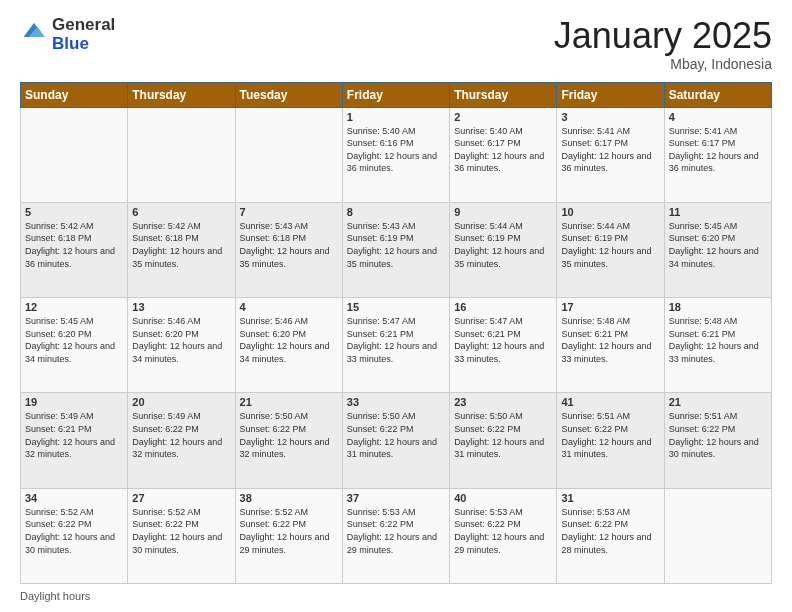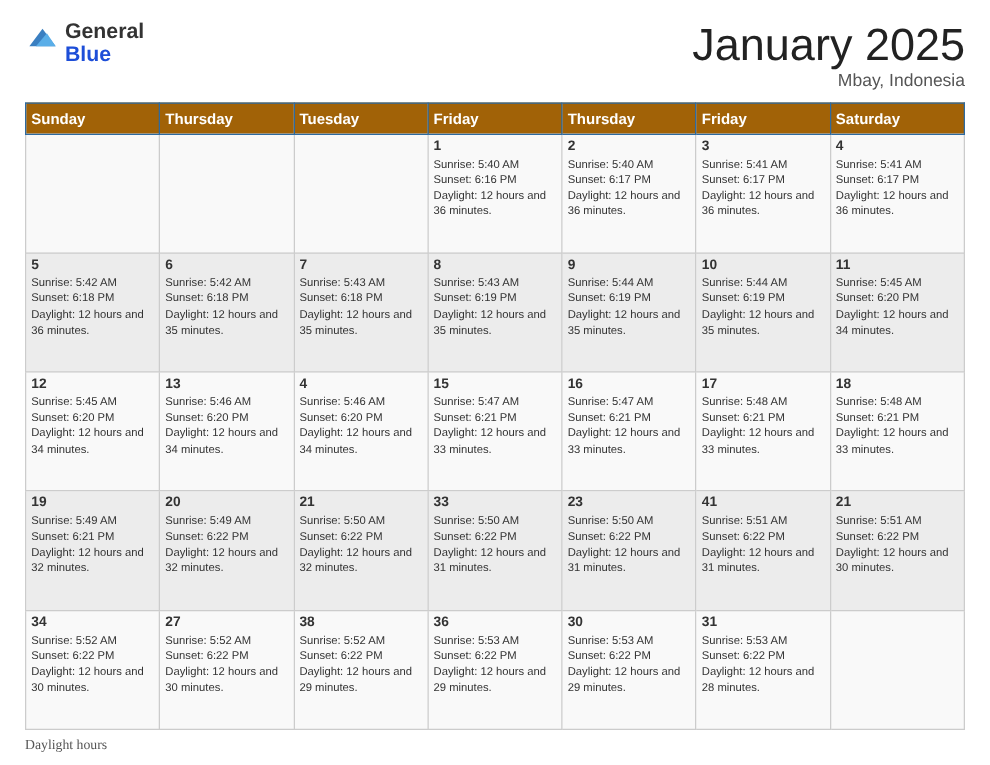--- a/index.html
+++ b/index.html
@@ -99,21 +99,20 @@
     }
     .day-info {
       font-size: 9px;
       line-height: 1.4;
       color: #333;
     }
     .footer {
       margin-top: 6px;
       font-size: 11px;
       color: #555;
-      font-family: Liberation Serif, serif;
     }
   </style>
 </head>
 <body>
 
 <div class="page">
   <div class="header">
     <div class="logo">
       <svg class="logo-icon" viewBox="0 0 32 32" xmlns="http://www.w3.org/2000/svg">
         <polygon points="4,24 16,8 28,24" fill="#3a7fc1"></polygon>
@@ -261,25 +260,25 @@
           </td>
           <td>
             <span class="day-number">27</span>
             <div class="day-info">Sunrise: 5:52 AM<br>Sunset: 6:22 PM<br>Daylight: 12 hours and 30 minutes.</div>
           </td>
           <td>
             <span class="day-number">38</span>
             <div class="day-info">Sunrise: 5:52 AM<br>Sunset: 6:22 PM<br>Daylight: 12 hours and 29 minutes.</div>
           </td>
           <td>
-            <span class="day-number">36</span>
+            <span class="day-number">37</span>
             <div class="day-info">Sunrise: 5:53 AM<br>Sunset: 6:22 PM<br>Daylight: 12 hours and 29 minutes.</div>
           </td>
           <td>
-            <span class="day-number">30</span>
+            <span class="day-number">40</span>
             <div class="day-info">Sunrise: 5:53 AM<br>Sunset: 6:22 PM<br>Daylight: 12 hours and 29 minutes.</div>
           </td>
           <td>
             <span class="day-number">31</span>
             <div class="day-info">Sunrise: 5:53 AM<br>Sunset: 6:22 PM<br>Daylight: 12 hours and 28 minutes.</div>
           </td>
           <td></td>
         </tr>
       </tbody>
   </table>

